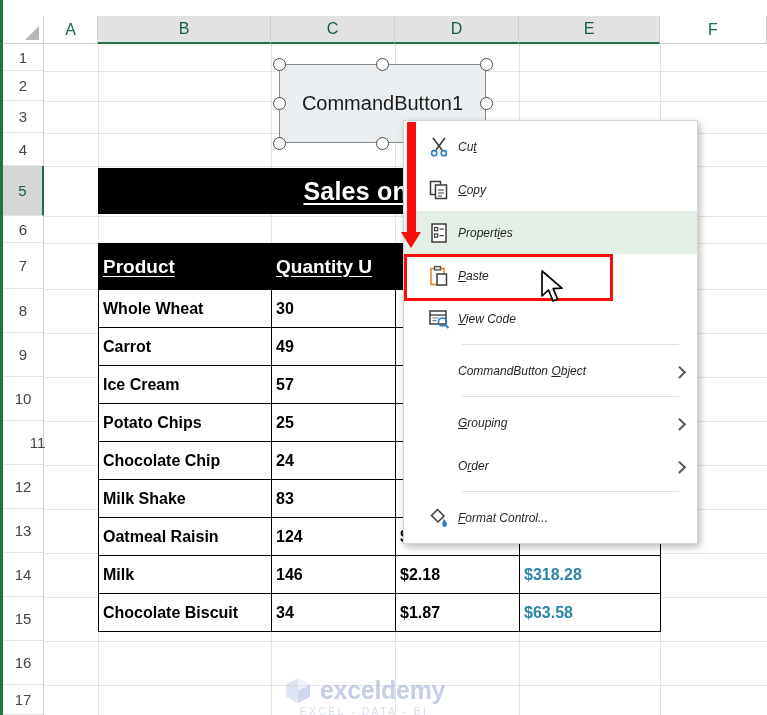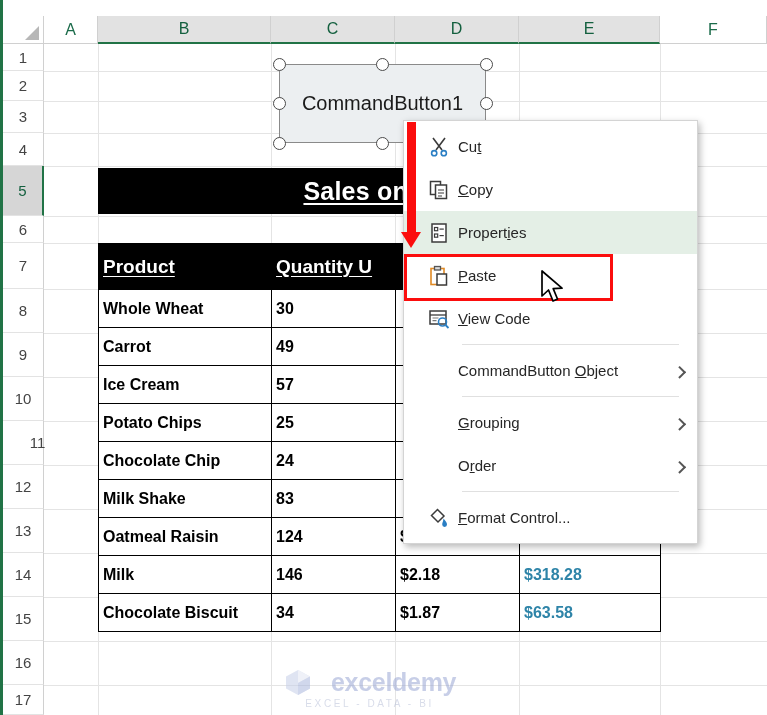--- a/index.html
+++ b/index.html
@@ -65,42 +65,42 @@
     background:#ffffff; border:1.6px solid #4a4a4a; z-index:22; }
 
   
   .ctxmenu { position:absolute; background:#ffffff; border:1px solid #d4d4d4;
     box-shadow:2px 3px 7px rgba(0,0,0,.28); z-index:50; padding:4px 0; }
   .mi { position:relative; height:43px; display:flex; align-items:center;
     padding-left:16px; cursor:default; }
   .mi.hl { background:#e4efe6; }
   .mi .ic { width:38px; height:28px; flex:0 0 38px; display:flex;
     align-items:center; justify-content:center; }
-  .mi .lbl { font-size:15px; color:#262626; white-space:nowrap;
-    font-family:"Liberation Sans", sans-serif; }
+  .mi .lbl { font-size:12px; color:#262626; white-space:nowrap;
+    font-family:"Liberation Sans", sans-serif;font-style:italic; }
   .mi .lbl u { text-decoration:underline; }
   .mi .arw { position:absolute; right:16px; top:50%; transform:translateY(-50%);
     width:9px; height:9px; border-right:2px solid #555; border-top:2px solid #555;
     rotate:45deg; }
   .msep { height:1px; background:#e0e0e0; margin:4px 18px 4px 58px; }
 
   
   .redbox { position:absolute; border:3.5px solid #fb0d0d; z-index:60; pointer-events:none; }
   .arrow-shaft { position:absolute; background:#fb0d0d; z-index:61; }
   .arrow-head { position:absolute; width:0; height:0; z-index:61;
     border-left:10px solid transparent; border-right:10px solid transparent;
     border-top:16px solid #fb0d0d; }
 
   
   .cursor { position:absolute; z-index:70; }
 
   
   .wm { position:absolute; z-index:15; display:flex; flex-direction:column;
     align-items:center; opacity:.55; pointer-events:none; }
-  .wm-row { display:flex; align-items:center; gap:18px; }
+  .wm-row { display:flex; align-items:center; gap:7px;margin-top:8px; }
   .wm-text { font-size:25px; color:#9aa7d4; font-weight:bold;
     font-family:"Liberation Sans", sans-serif; letter-spacing:-.3px; }
   .wm-sub { font-size:10px; color:#b9c0d8; letter-spacing:2.6px; margin-top:1px;
     font-family:"Liberation Sans", sans-serif; }
 </style>
 </head>
 <body>
 
 <div id="sheet">
 

